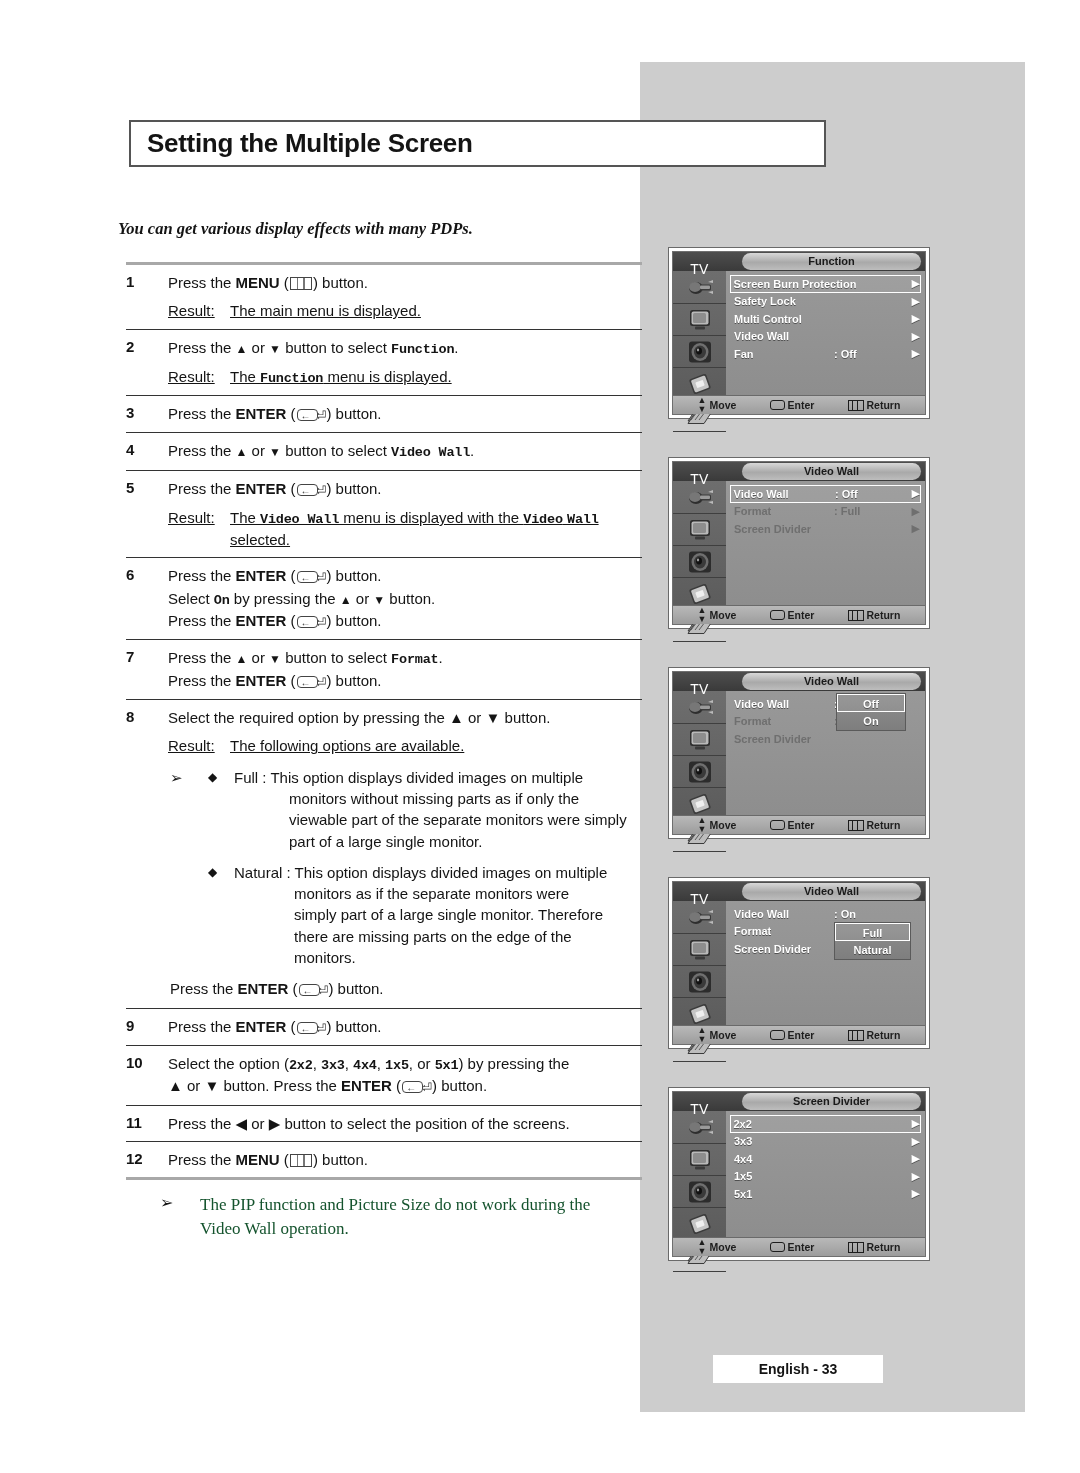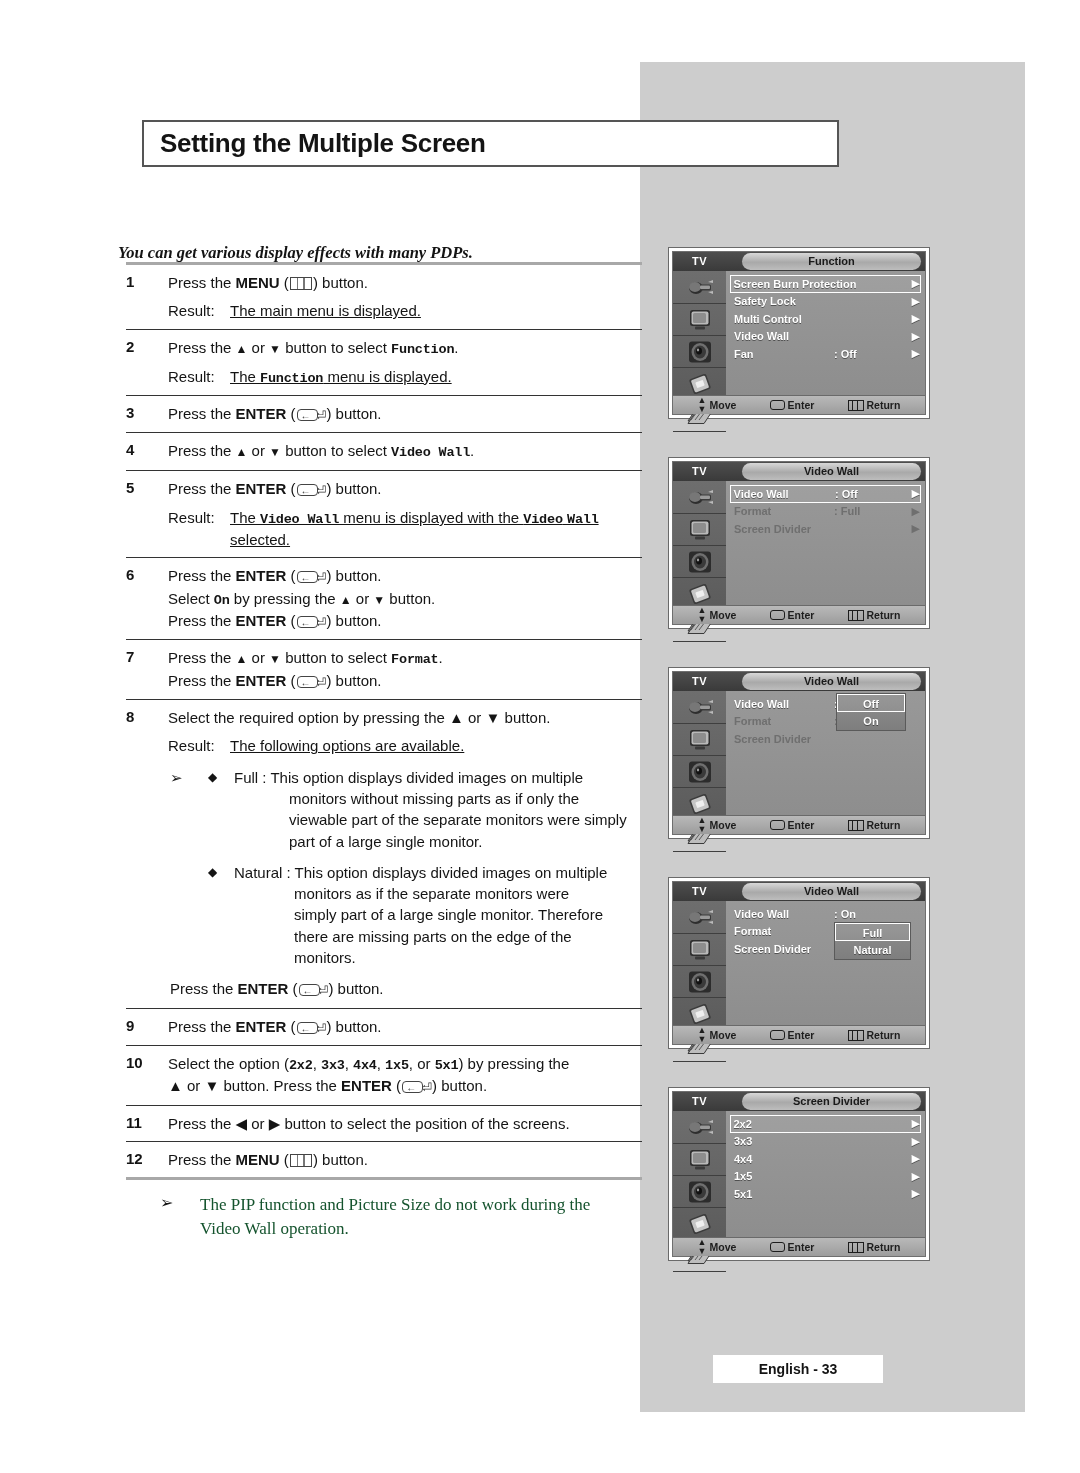--- a/index.html
+++ b/index.html
@@ -21,21 +21,21 @@
     left: 640px;
     top: 62px;
     width: 385px;
     height: 1350px;
     background: #cdcdcd;
   }
 
   
   #title-bar {
     position: absolute;
-    left: 142px;
+    left: 129px;
     top: 120px;
     width: 697px;
     height: 47px;
     background: #ffffff;
     border: 2px solid #555555;
     box-sizing: border-box;
     display: flex;
     align-items: center;
   }
   #title-bar .title-text {
@@ -50,21 +50,20 @@
   #subtitle {
     position: absolute;
     left: 118px;
     top: 219px;
     width: 560px;
     font-size: 16.5px;
     font-style: italic;
     font-weight: bold;
     font-family: "Liberation Serif", serif;
     color: #141414;
-    margin-top: 24px;
   }
 
   
   #steps {
     position: absolute;
     left: 126px;
     top: 262px;
     width: 516px;
   }
   .top-rule {
@@ -93,20 +92,21 @@
     line-height: 1.42;
   }
   .step-line { display: block; }
   .result-line {
     display: flex;
     margin-top: 7px;
   }
   .result-label {
     width: 62px;
     flex: 0 0 62px;
+    text-decoration: underline;
   }
   .result-text { flex: 1 1 auto; text-decoration: underline; }
   b.b { font-weight: bold; }
   span.mono {
     font-family: "Liberation Mono", monospace;
     font-weight: bold;
     font-size: 13.5px;
     letter-spacing: -0.2px;
   }
 
@@ -244,25 +244,26 @@
     height: 19px;
     display: flex;
     align-items: stretch;
     background: linear-gradient(to bottom, #4e4e4e 0%, #3a3a3a 100%);
     position: relative;
   }
   .osd-tv {
     width: 53px;
     flex: 0 0 53px;
     color: #ffffff;
-    font-size: 11px;
-    font-weight: bold;
+    font-size: 14px;
+    font-weight: normal;
     text-align: center;
     line-height: 19px;
     letter-spacing: 0.4px;
+    margin-top: 8px;
   }
   .osd-title-wrap {
     flex: 1 1 auto;
     position: relative;
   }
   .osd-title-pill {
     position: absolute;
     left: 16px;
     right: 4px;
     top: 1px;

